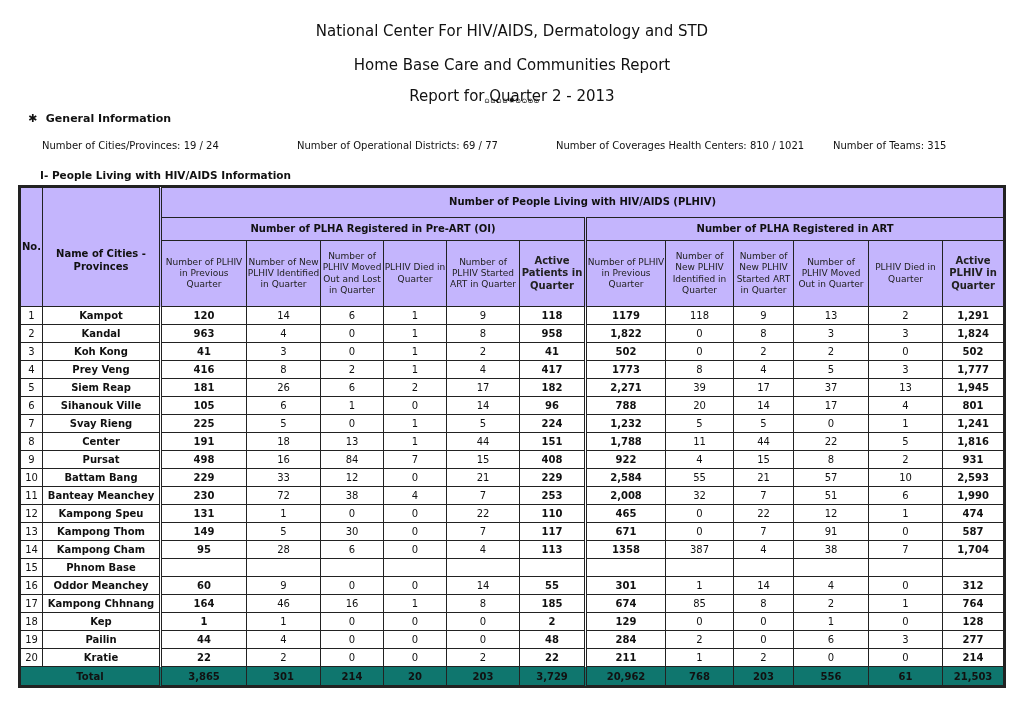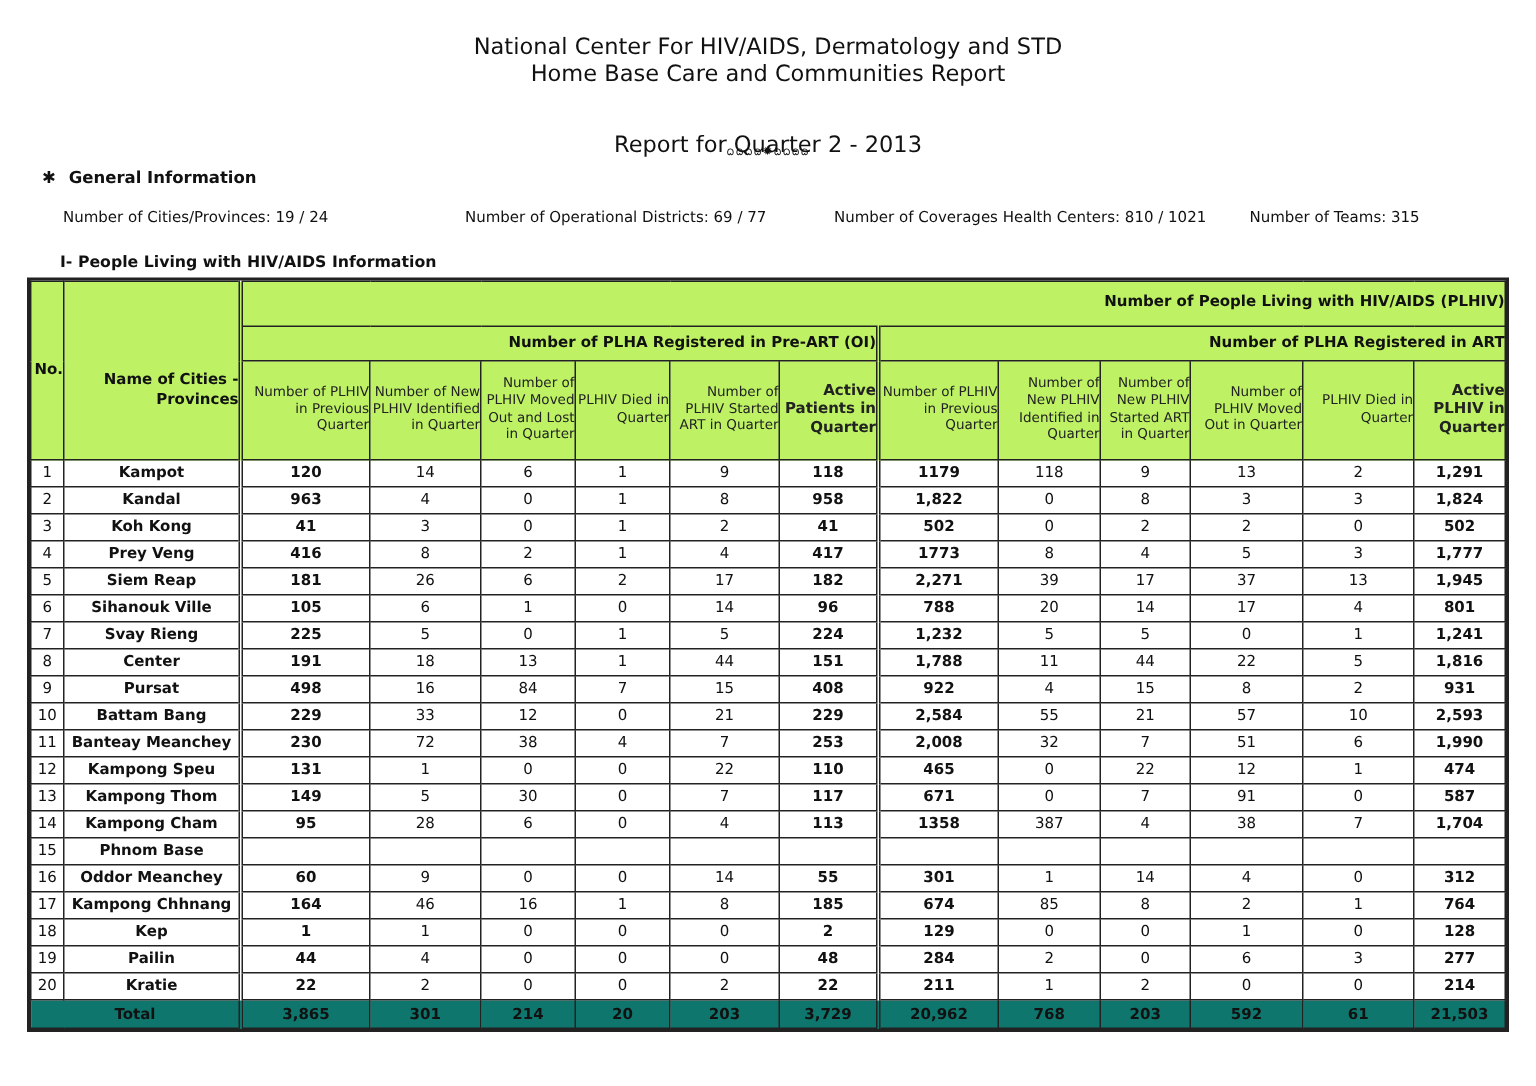--- a/index.html
+++ b/index.html
@@ -1,28 +1,28 @@
 <!DOCTYPE html>
 <html><head>
 <meta charset="utf-8">
 <style>
   html, body { margin:0; padding:0; background:#ffffff; }
   body { width:1024px; height:724px; position:relative; overflow:hidden; font-family:"DejaVu Sans", sans-serif; color:#111; }
   .title { position:absolute; left:0; width:1024px; text-align:center; font-size:15px; color:#111; }
   #t1 { top:22px; }
-  #t2 { top:40px; }
+  #t2 { top:56px; }
   #t3 { top:87px; }
   #orn { top:94px; font-size:8px; letter-spacing:0.5px; }
   .gen-head { position:absolute; left:28px; top:112px; font-weight:bold; font-size:11px; }
   .gen-head .bullet { display:inline-block; width:14px; }
   .gen-item { position:absolute; top:140px; font-size:10px; }
   .sec-head { position:absolute; left:40px; top:169px; font-weight:bold; font-size:10.5px; }
   table.rep { position:absolute; left:20px; top:187px; width:983px; border-collapse:collapse; table-layout:fixed; font-size:9px; }
   table.rep td, table.rep th { border:1px solid #222; padding:0; text-align:center; vertical-align:middle; }
-  table.rep th { background:#bef264; font-weight:normal; color:#222; line-height:1.25;text-align:right; }
+  table.rep th { background:#c4b5fd; font-weight:normal; color:#222; line-height:1.25; }
   table.rep th.b { font-weight:bold; font-size:10px; color:#111; }
   table.rep th.bsm { font-weight:bold; font-size:10px; }
   .outer { outline:2px solid #222; }
   table.rep td { height:17px; font-size:10px; }
   td.no { text-align:right; padding-right:1px; font-size:9.5px; }
   td.name { text-align:left; padding-left:3px; font-weight:bold; font-size:10.5px; white-space:nowrap; overflow:hidden; }
   td.bold { font-weight:bold; }
   td.num { font-weight:normal; }
   tr.total td { background:#0f766e; font-weight:bold; height:18px; }
   .dbl-l { border-left:3px double #222 !important; }
@@ -33,21 +33,21 @@
 <div class="title" id="t1">National Center For HIV/AIDS, Dermatology and STD</div>
 <div class="title" id="t2">Home Base Care and Communities Report</div>
 <div class="title" id="t3">Report  for Quarter 2 - 2013</div>
 <div class="title" id="orn">ᨵᨵᨵᨵ✹ᨵᨵᨵᨵ</div>
 
 <div class="gen-head">
   <span class="bullet">✱</span>
   <span>General Information</span>
 </div>
 <div class="gen-item" style="left:42px">Number of Cities/Provinces: 19 / 24</div>
-<div class="gen-item" style="left:310px">Number of Operational Districts: 69 / 77</div>
+<div class="gen-item" style="left:297px">Number of Operational Districts: 69 / 77</div>
 <div class="gen-item" style="left:556px">Number of Coverages Health Centers: 810 / 1021</div>
 <div class="gen-item" style="left:833px">Number of Teams: 315</div>
 
 <div class="sec-head">I- People Living with HIV/AIDS Information</div>
 
 <table class="rep outer" id="rep">
   <colgroup>
     <col style="width:22px">
       <col style="width:118px">
     <col style="width:86px">
@@ -413,18 +413,18 @@
         <td colspan="2">Total</td>
         <td class="dbl-l">3,865</td>
         <td>301</td>
         <td>214</td>
         <td>20</td>
         <td>203</td>
         <td>3,729</td>
         <td class="dbl-l">20,962</td>
         <td>768</td>
         <td>203</td>
-        <td>592</td>
+        <td>556</td>
         <td>61</td>
         <td>21,503</td>
       </tr>
     </tbody>
 </table>
 
 </body></html>

